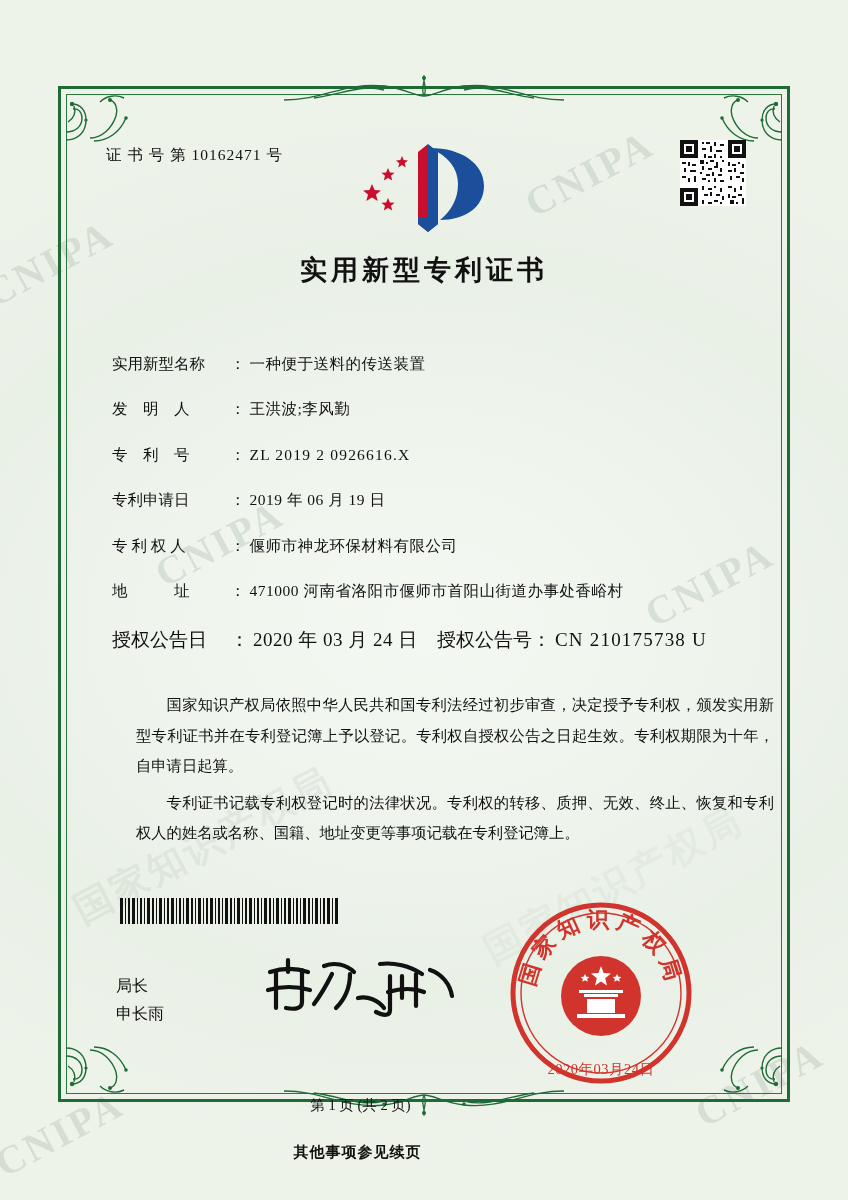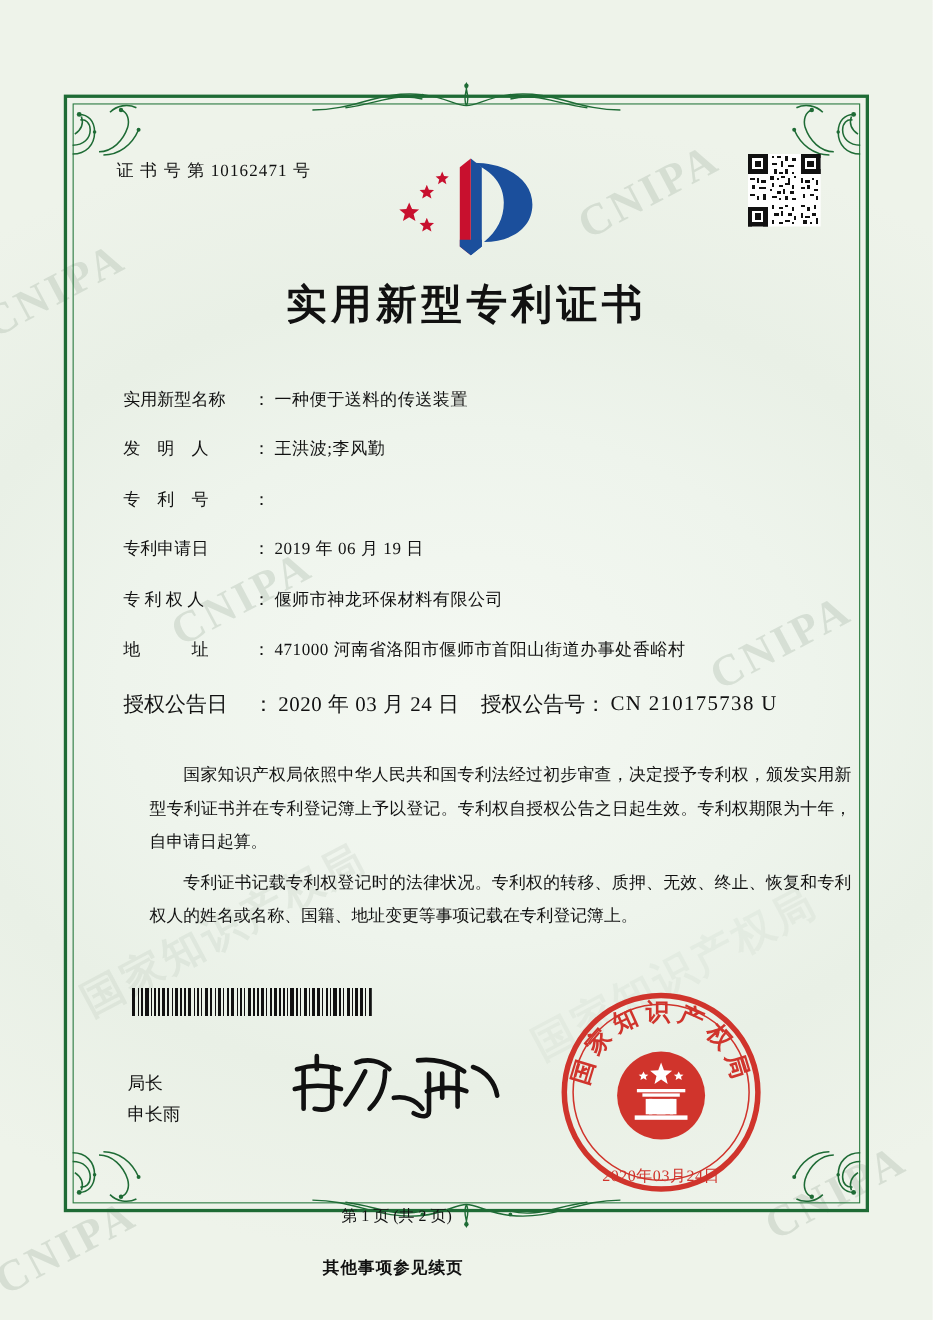--- a/index.html
+++ b/index.html
@@ -95,21 +95,21 @@
     left: 358px; top: 140px;
     width: 140px; height: 96px;
   }
 
   
   .doc-title {
     position: absolute;
     left: 0; top: 252px;
     width: 848px;
     text-align: center;
-    font-size: 37px;
+    font-size: 27px;
     font-weight: bold;
     letter-spacing: 4px;
     color: #111;
     font-family: Liberation Sans, sans-serif;
   }
 
   
   .fields {
     position: absolute;
     left: 112px; top: 354px;
@@ -461,20 +461,21 @@
 
     <div class="field">
       <span class="f-label">发　明　人</span>
       <span class="f-colon">：</span>
       <span class="f-value">王洪波;李风勤</span>
     </div>
 
     <div class="field">
       <span class="f-label">专　利　号</span>
       <span class="f-colon">：</span>
+      <span class="f-value mono">ZL 2019 2 0926616.X</span>
     </div>
 
     <div class="field">
       <span class="f-label">专利申请日</span>
       <span class="f-colon">：</span>
       <span class="f-value">2019 年 06 月 19 日</span>
     </div>
 
     <div class="field">
       <span class="f-label">专 利 权 人</span>

